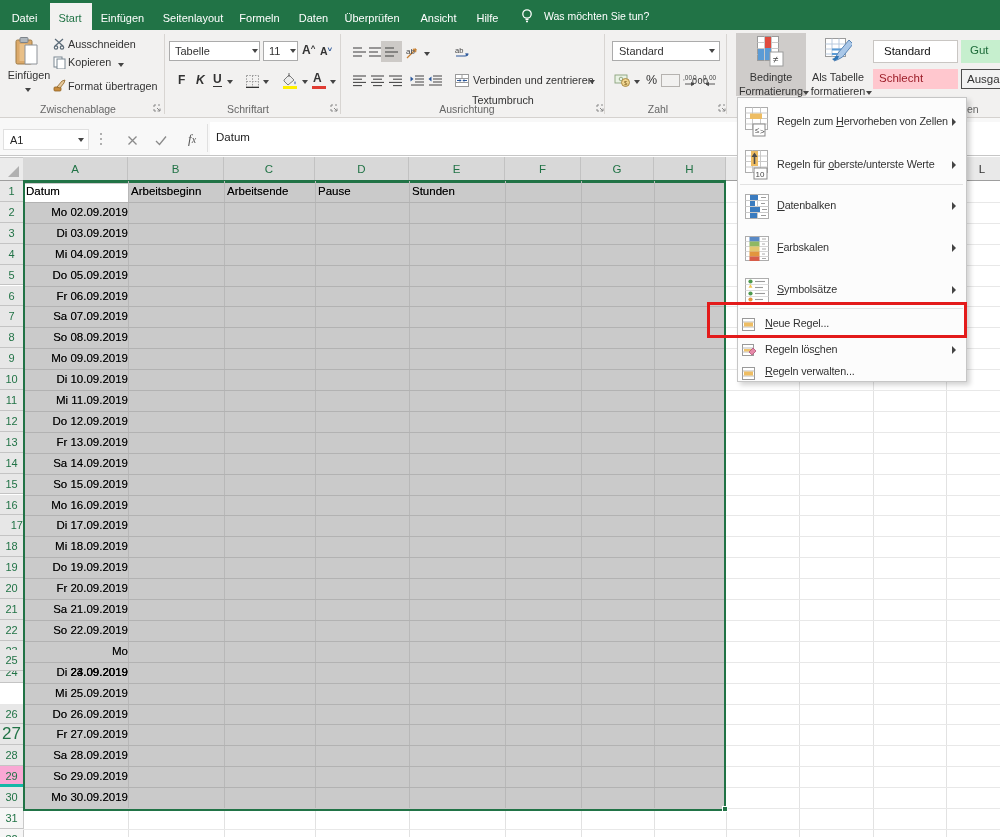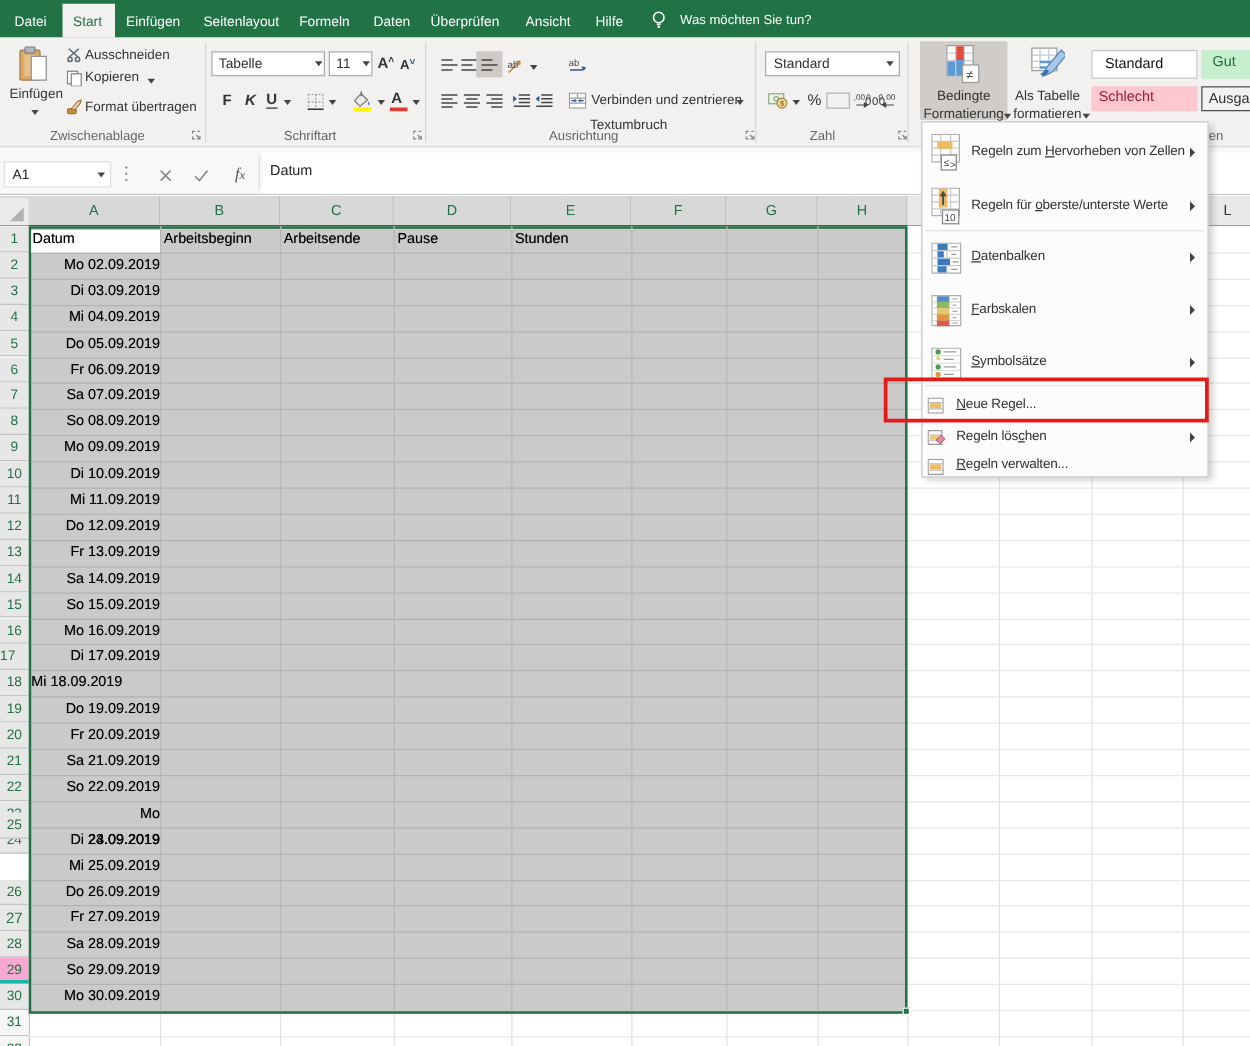--- a/index.html
+++ b/index.html
@@ -266,31 +266,31 @@
 <div class="abs" style="left:0;top:306.4px;width:23px;height:20.9px;background:#e7e7e7;border-bottom:1px solid #c4c4c4;color:#217346;font-size:11px;text-align:center;line-height:20.9px;">7</div>
 <div class="abs" style="left:0;top:327.3px;width:23px;height:20.9px;background:#e7e7e7;border-bottom:1px solid #c4c4c4;color:#217346;font-size:11px;text-align:center;line-height:20.9px;">8</div>
 <div class="abs" style="left:0;top:348.2px;width:23px;height:20.9px;background:#e7e7e7;border-bottom:1px solid #c4c4c4;color:#217346;font-size:11px;text-align:center;line-height:20.9px;">9</div>
 <div class="abs" style="left:0;top:369.1px;width:23px;height:20.9px;background:#e7e7e7;border-bottom:1px solid #c4c4c4;color:#217346;font-size:11px;text-align:center;line-height:20.9px;">10</div>
 <div class="abs" style="left:0;top:390.0px;width:23px;height:20.9px;background:#e7e7e7;border-bottom:1px solid #c4c4c4;color:#217346;font-size:11px;text-align:center;line-height:20.9px;">11</div>
 <div class="abs" style="left:0;top:410.9px;width:23px;height:20.9px;background:#e7e7e7;border-bottom:1px solid #c4c4c4;color:#217346;font-size:11px;text-align:center;line-height:20.9px;">12</div>
 <div class="abs" style="left:0;top:431.8px;width:23px;height:20.9px;background:#e7e7e7;border-bottom:1px solid #c4c4c4;color:#217346;font-size:11px;text-align:center;line-height:20.9px;">13</div>
 <div class="abs" style="left:0;top:452.7px;width:23px;height:20.9px;background:#e7e7e7;border-bottom:1px solid #c4c4c4;color:#217346;font-size:11px;text-align:center;line-height:20.9px;">14</div>
 <div class="abs" style="left:0;top:473.6px;width:23px;height:20.9px;background:#e7e7e7;border-bottom:1px solid #c4c4c4;color:#217346;font-size:11px;text-align:center;line-height:20.9px;">15</div>
 <div class="abs" style="left:0;top:494.5px;width:23px;height:20.9px;background:#e7e7e7;border-bottom:1px solid #c4c4c4;color:#217346;font-size:11px;text-align:center;line-height:20.9px;">16</div>
-<div class="abs" style="left:0;top:515.4px;width:23px;height:20.9px;background:#e7e7e7;border-bottom:1px solid #c4c4c4;color:#217346;font-size:11px;text-align:left;line-height:20.9px;">17</div>
+<div class="abs" style="left:0;top:515.4px;width:23px;height:20.9px;background:#e7e7e7;border-bottom:1px solid #c4c4c4;color:#217346;font-size:11px;text-align:right;line-height:20.9px;">17</div>
 <div class="abs" style="left:0;top:536.3px;width:23px;height:20.9px;background:#e7e7e7;border-bottom:1px solid #c4c4c4;color:#217346;font-size:11px;text-align:center;line-height:20.9px;">18</div>
 <div class="abs" style="left:0;top:557.2px;width:23px;height:20.9px;background:#e7e7e7;border-bottom:1px solid #c4c4c4;color:#217346;font-size:11px;text-align:center;line-height:20.9px;">19</div>
 <div class="abs" style="left:0;top:578.1px;width:23px;height:20.9px;background:#e7e7e7;border-bottom:1px solid #c4c4c4;color:#217346;font-size:11px;text-align:center;line-height:20.9px;">20</div>
 <div class="abs" style="left:0;top:599.0px;width:23px;height:20.9px;background:#e7e7e7;border-bottom:1px solid #c4c4c4;color:#217346;font-size:11px;text-align:center;line-height:20.9px;">21</div>
 <div class="abs" style="left:0;top:619.9px;width:23px;height:20.9px;background:#e7e7e7;border-bottom:1px solid #c4c4c4;color:#217346;font-size:11px;text-align:center;line-height:20.9px;">22</div>
 <div class="abs" style="left:0;top:640.8px;width:23px;height:20.9px;background:#e7e7e7;border-bottom:1px solid #c4c4c4;color:#217346;font-size:11px;text-align:center;line-height:20.9px;">23</div>
 <div class="abs" style="left:0;top:661.7px;width:23px;height:20.9px;background:#e7e7e7;border-bottom:1px solid #c4c4c4;color:#217346;font-size:11px;text-align:center;line-height:20.9px;">24</div>
 <div class="abs" style="left:0;top:650px;width:23px;height:20.9px;background:#e7e7e7;border-bottom:1px solid #c4c4c4;color:#217346;font-size:11px;text-align:center;line-height:20.9px;">25</div>
 <div class="abs" style="left:0;top:703.5px;width:23px;height:20.9px;background:#e7e7e7;border-bottom:1px solid #c4c4c4;color:#217346;font-size:11px;text-align:center;line-height:20.9px;">26</div>
-<div class="abs" style="left:0;top:724.4px;width:23px;height:20.9px;background:#e7e7e7;border-bottom:1px solid #c4c4c4;color:#217346;font-size:12px;text-align:center;line-height:20.9px;">27</div>
+<div class="abs" style="left:0;top:724.4px;width:23px;height:20.9px;background:#e7e7e7;border-bottom:1px solid #c4c4c4;color:#217346;font-size:17px;text-align:center;line-height:20.9px;">27</div>
 <div class="abs" style="left:0;top:745.3px;width:23px;height:20.9px;background:#e7e7e7;border-bottom:1px solid #c4c4c4;color:#217346;font-size:11px;text-align:center;line-height:20.9px;">28</div>
 <div class="abs" style="left:0;top:766px;width:23px;height:20.9px;background:#f9a8d4;border-bottom:3px solid #14b8a6;color:#217346;font-size:11px;text-align:center;line-height:20.9px;">29</div>
 <div class="abs" style="left:0;top:787.1px;width:23px;height:20.9px;background:#e7e7e7;border-bottom:1px solid #c4c4c4;color:#217346;font-size:11px;text-align:center;line-height:20.9px;">30</div>
 <div class="abs" style="left:0;top:808.0px;width:23px;height:20.9px;background:#f6f6f6;border-bottom:1px solid #c4c4c4;color:#217346;font-size:11px;text-align:center;line-height:20.9px;">31</div>
 <div class="abs" style="left:0;top:828.9px;width:23px;height:20.9px;background:#f6f6f6;border-bottom:1px solid #c4c4c4;color:#217346;font-size:11px;text-align:center;line-height:20.9px;">32</div>
 <div class="abs" style="left:23px;top:808.0px;width:1px;height:29.0px;background:#c9c9c9;"></div>
 <div class="abs" style="left:799px;top:181px;width:1px;height:656px;background:#e2e2e2;"></div>
 <div class="abs" style="left:873px;top:181px;width:1px;height:656px;background:#e2e2e2;"></div>
 <div class="abs" style="left:946px;top:181px;width:1px;height:656px;background:#e2e2e2;"></div>
 <div class="abs" style="left:726px;top:201.9px;width:274px;height:1px;background:#e8e8e8;"></div>
@@ -386,21 +386,21 @@
 <div class="abs ct" style="left:25px;top:327.3px;width:103px;height:20.9px;line-height:20.9px;font-size:11.5px;color:#000;text-align:right;">So 08.09.2019</div>
 <div class="abs ct" style="left:25px;top:348.2px;width:103px;height:20.9px;line-height:20.9px;font-size:11.5px;color:#000;text-align:right;">Mo 09.09.2019</div>
 <div class="abs ct" style="left:25px;top:369.1px;width:103px;height:20.9px;line-height:20.9px;font-size:11.5px;color:#000;text-align:right;">Di 10.09.2019</div>
 <div class="abs ct" style="left:25px;top:390.0px;width:103px;height:20.9px;line-height:20.9px;font-size:11.5px;color:#000;text-align:right;">Mi 11.09.2019</div>
 <div class="abs ct" style="left:25px;top:410.9px;width:103px;height:20.9px;line-height:20.9px;font-size:11.5px;color:#000;text-align:right;">Do 12.09.2019</div>
 <div class="abs ct" style="left:25px;top:431.8px;width:103px;height:20.9px;line-height:20.9px;font-size:11.5px;color:#000;text-align:right;">Fr 13.09.2019</div>
 <div class="abs ct" style="left:25px;top:452.7px;width:103px;height:20.9px;line-height:20.9px;font-size:11.5px;color:#000;text-align:right;">Sa 14.09.2019</div>
 <div class="abs ct" style="left:25px;top:473.6px;width:103px;height:20.9px;line-height:20.9px;font-size:11.5px;color:#000;text-align:right;">So 15.09.2019</div>
 <div class="abs ct" style="left:25px;top:494.5px;width:103px;height:20.9px;line-height:20.9px;font-size:11.5px;color:#000;text-align:right;">Mo 16.09.2019</div>
 <div class="abs ct" style="left:25px;top:515.4px;width:103px;height:20.9px;line-height:20.9px;font-size:11.5px;color:#000;text-align:right;">Di 17.09.2019</div>
-<div class="abs ct" style="left:25px;top:536.3px;width:103px;height:20.9px;line-height:20.9px;font-size:11.5px;color:#000;">Mi 18.09.2019</div>
+<div class="abs ct" style="left:25px;top:536.3px;width:103px;height:20.9px;line-height:20.9px;font-size:11.5px;color:#000;text-align:right;">Mi 18.09.2019</div>
 <div class="abs ct" style="left:25px;top:557.2px;width:103px;height:20.9px;line-height:20.9px;font-size:11.5px;color:#000;text-align:right;">Do 19.09.2019</div>
 <div class="abs ct" style="left:25px;top:578.1px;width:103px;height:20.9px;line-height:20.9px;font-size:11.5px;color:#000;text-align:right;">Fr 20.09.2019</div>
 <div class="abs ct" style="left:25px;top:599.0px;width:103px;height:20.9px;line-height:20.9px;font-size:11.5px;color:#000;text-align:right;">Sa 21.09.2019</div>
 <div class="abs ct" style="left:25px;top:619.9px;width:103px;height:20.9px;line-height:20.9px;font-size:11.5px;color:#000;text-align:right;">So 22.09.2019</div>
 <div class="abs ct" style="left:25px;top:640.8px;width:103px;height:20.9px;line-height:20.9px;font-size:11.5px;color:#000;text-align:right;padding-left:30px;">Mo 23.09.2019</div>
 <div class="abs ct" style="left:25px;top:661.7px;width:103px;height:20.9px;line-height:20.9px;font-size:11.5px;color:#000;text-align:right;">Di 24.09.2019</div>
 <div class="abs ct" style="left:25px;top:682.6px;width:103px;height:20.9px;line-height:20.9px;font-size:11.5px;color:#000;text-align:right;">Mi 25.09.2019</div>
 <div class="abs ct" style="left:25px;top:703.5px;width:103px;height:20.9px;line-height:20.9px;font-size:11.5px;color:#000;text-align:right;">Do 26.09.2019</div>
 <div class="abs ct" style="left:25px;top:724.4px;width:103px;height:20.9px;line-height:20.9px;font-size:11.5px;color:#000;text-align:right;">Fr 27.09.2019</div>
 <div class="abs ct" style="left:25px;top:745.3px;width:103px;height:20.9px;line-height:20.9px;font-size:11.5px;color:#000;text-align:right;">Sa 28.09.2019</div>

